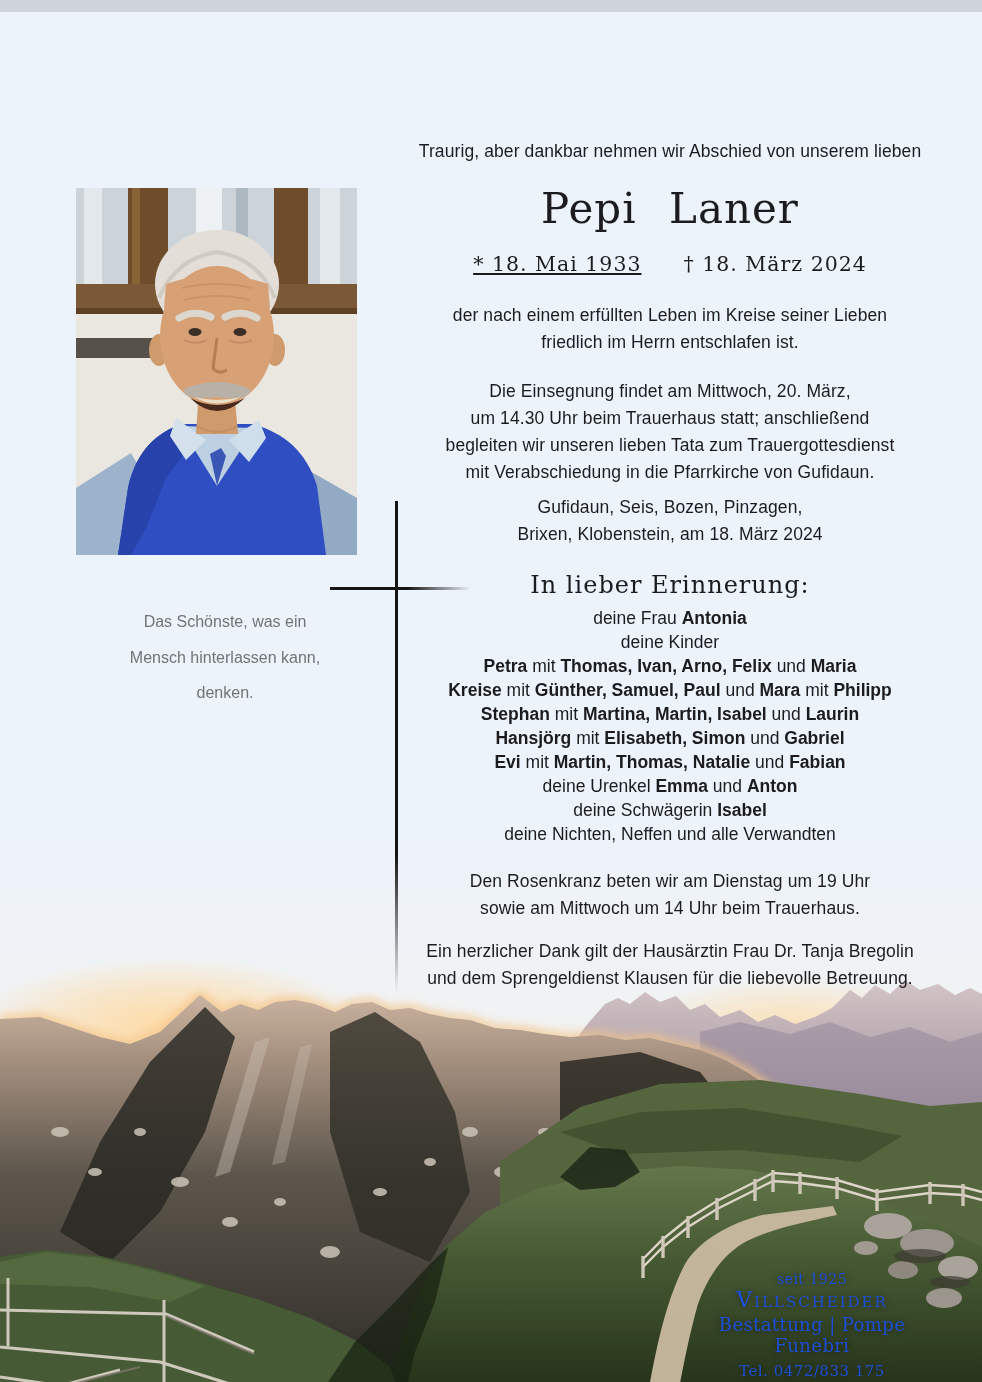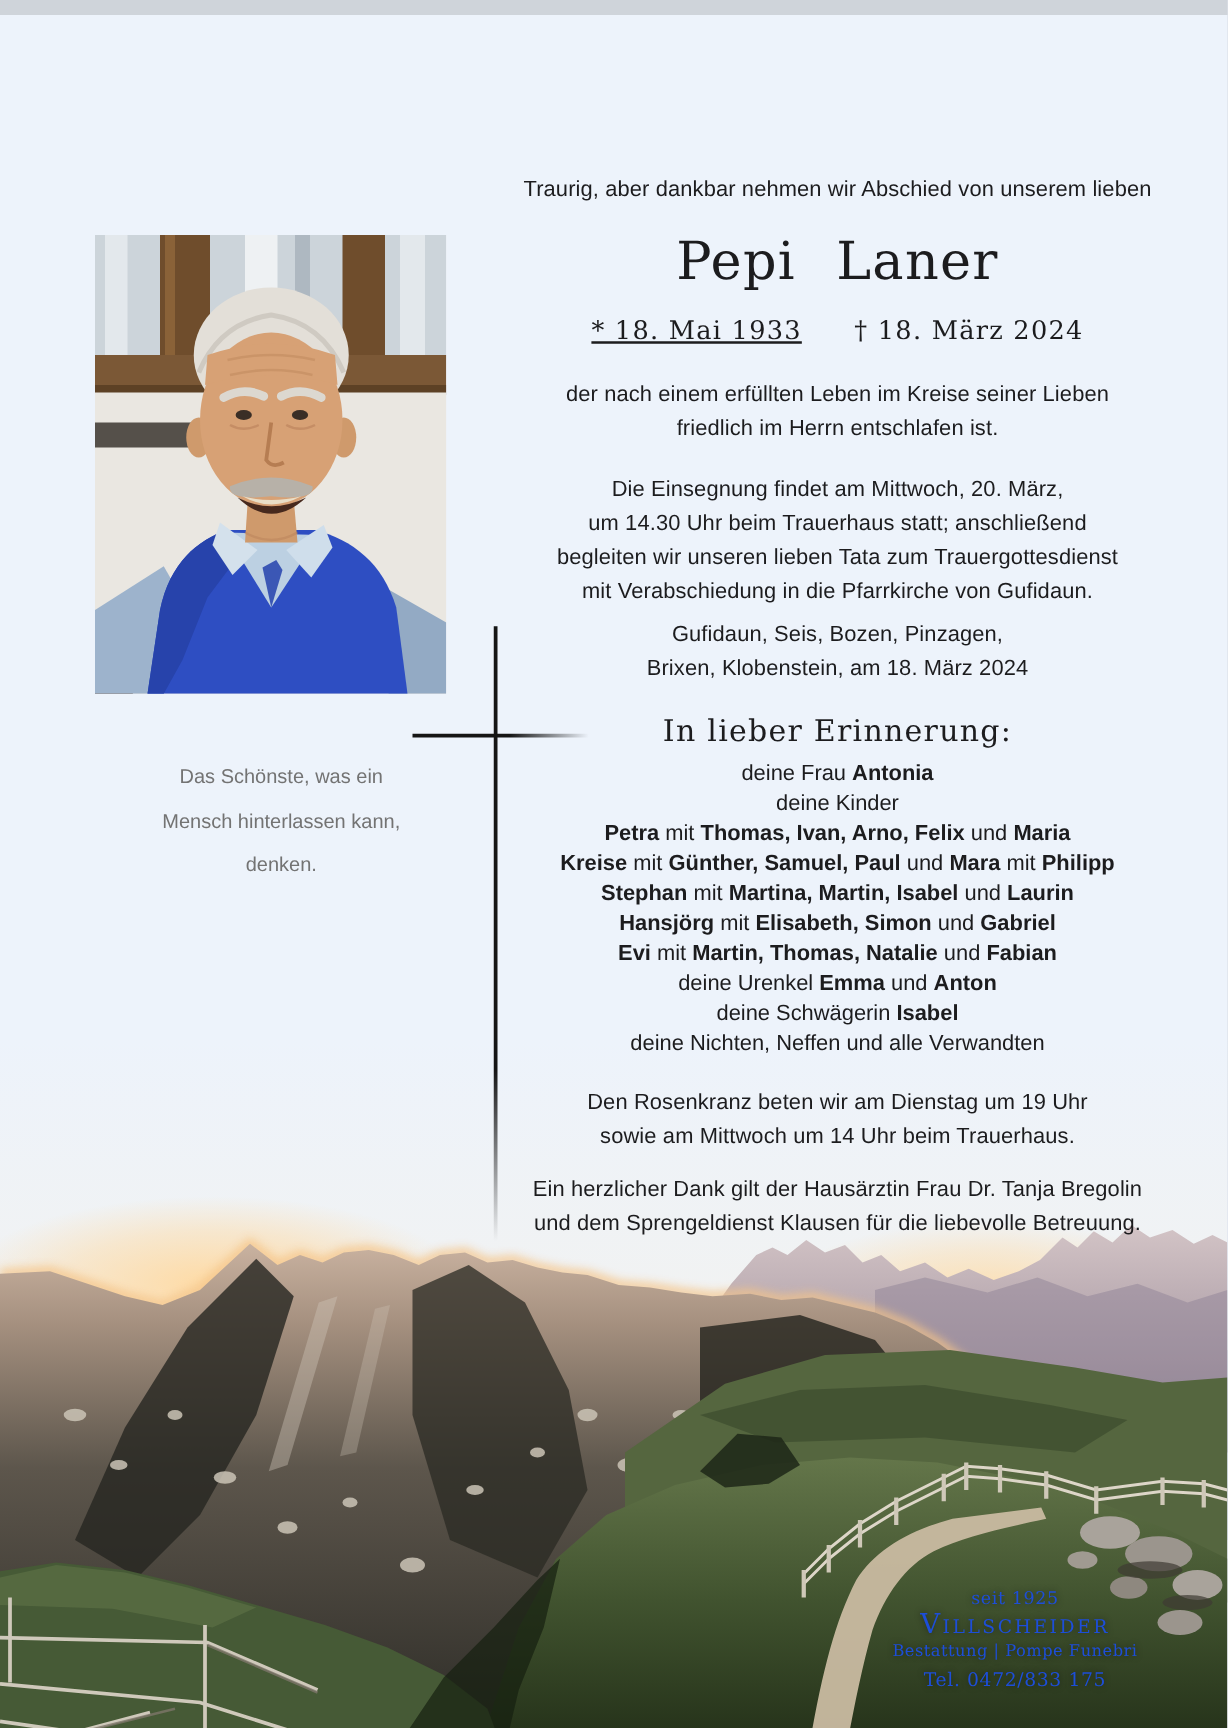--- a/index.html
+++ b/index.html
@@ -31,21 +31,21 @@
   .dates span{display:inline-block;}
   .dates .birth{margin-right:42px;text-decoration:underline;}
   .heading{top:556px;font-size:24px;line-height:34px;letter-spacing:1px;}
   
   .landscape{left:0;top:820px;width:982px;height:562px;}
   
   .logo{left:700px;top:1259px;width:224px;text-align:center;color:#1d4ed8;
     font-family:"DejaVu Serif",serif;text-shadow:0 0 6px rgba(0,0,0,.45);}
   .logo .since{font-size:14px;letter-spacing:.5px;}
   .logo .fname{font-size:22px;font-variant:small-caps;letter-spacing:2px;margin-top:0px;}
-  .logo .services{font-size:13px;margin-top:2px;letter-spacing:.4px;}
+  .logo .services{font-size:18px;margin-top:2px;letter-spacing:.4px;}
   .logo .phone{font-size:15px;margin-top:6px;letter-spacing:.5px;}
 </style>
 </head>
 <body>
 
 <div class="page">
 
   <svg class="abs landscape" viewBox="0 0 982 562" preserveAspectRatio="none" aria-hidden="true">
     <defs>
       <linearGradient id="sky" x1="0" y1="0" x2="0" y2="1">

